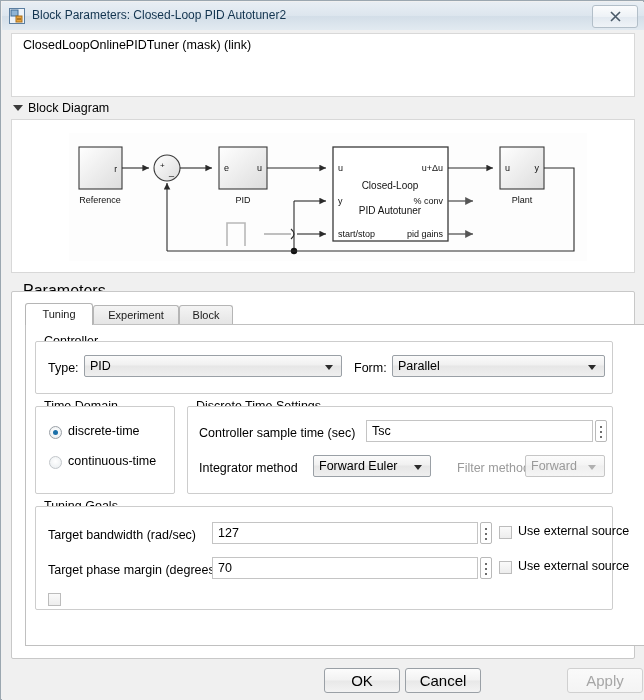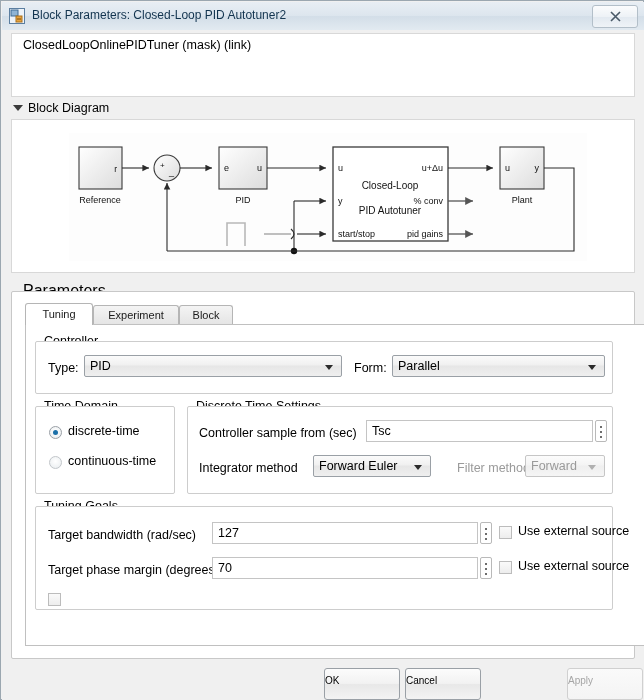--- a/index.html
+++ b/index.html
@@ -305,28 +305,28 @@
 
   
   .btnbar {
     position: absolute;
     left: 0; top: 636px;
     width: 642px; height: 34px;
   }
   .btn {
     position: absolute;
     top: 2px;
-    width: 76px; height: 32px;
+    width: 76px; height: 25px;
     box-sizing: border-box;
     border: 1px solid #9aa0a6;
     border-radius: 3px;
     background: linear-gradient(to bottom,#fcfcfc 0%,#f2f2f2 48%,#e8e8e8 52%,#f3f3f3 100%);
-    font-size: 10px;
+    font-size: 15px;
     line-height: 23px;
-    text-align: left;
+    text-align: center;
     color: #000;
   }
   .btn.disabled {
     color: #a6a6a6;
     border-color: #d0d0d0;
     background: linear-gradient(to bottom,#fafafa 0%,#f4f4f4 100%);
   }
 
   svg { display: block; }
 </style>
@@ -471,21 +471,21 @@
 
         <div class="radio on" style="left:23px; top:101px;"></div>
         <div class="lbl" style="left:42px; top:99px;">discrete-time</div>
 
         <div class="radio off" style="left:23px; top:131px;"></div>
         <div class="lbl" style="left:42px; top:129px;">continuous-time</div>
 
         <div class="fs-legend" style="left:166px; top:74px;">Discrete Time Settings</div>
         <div class="fs" style="left:161px; top:81px; width:426px; height:88px;"></div>
 
-        <div class="lbl" style="left:173px; top:101px;">Controller sample from (sec)</div>
+        <div class="lbl" style="left:173px; top:101px;">Controller sample time (sec)</div>
         <div class="txt" style="left:340px; top:95px; width:227px;">
           <span>Tsc</span>
         </div>
         <div class="dots" style="left:569px; top:95px;">
           <i></i>
             <i></i>
             <i></i>
         </div>
 
         <div class="lbl" style="left:173px; top:136px;">Integrator method</div>

